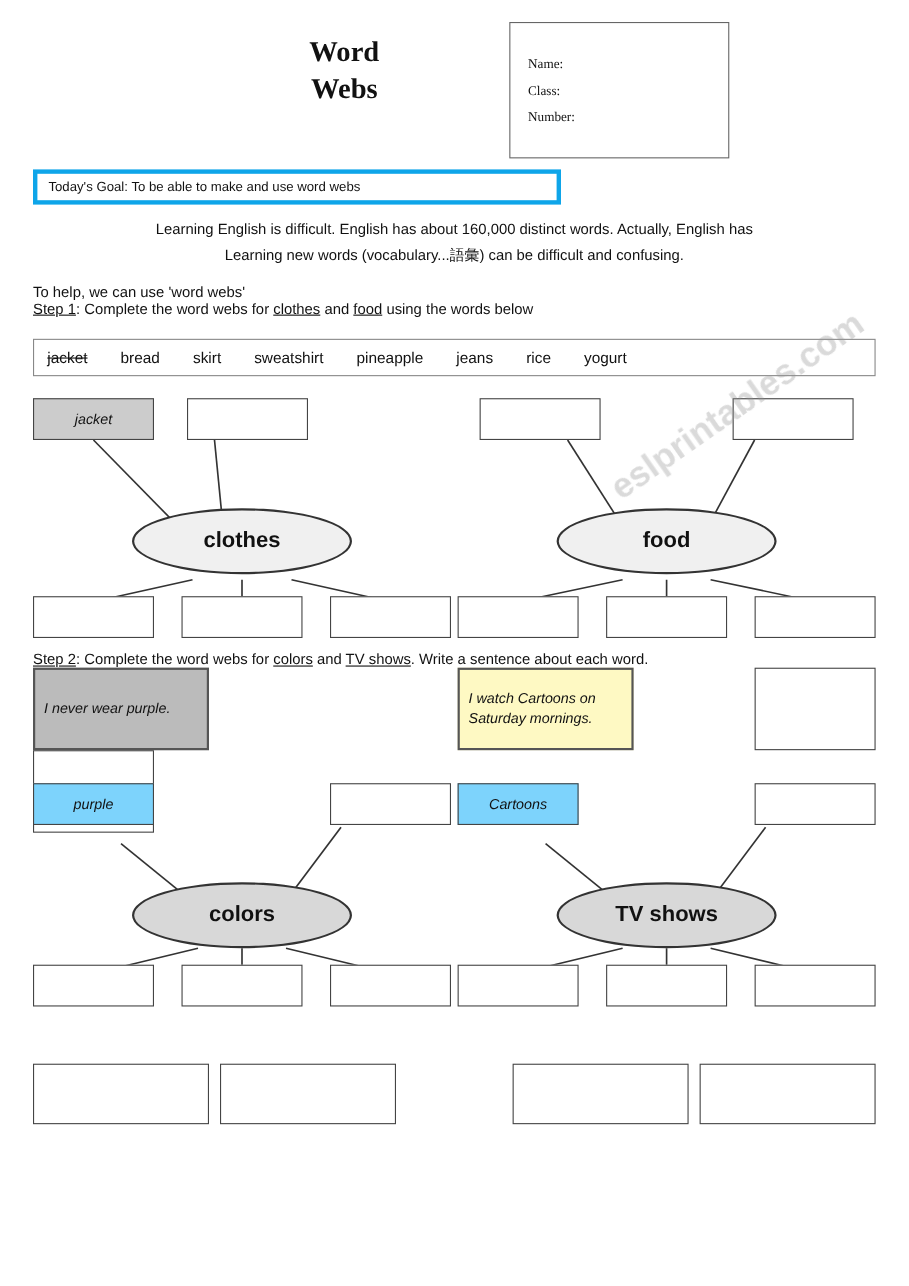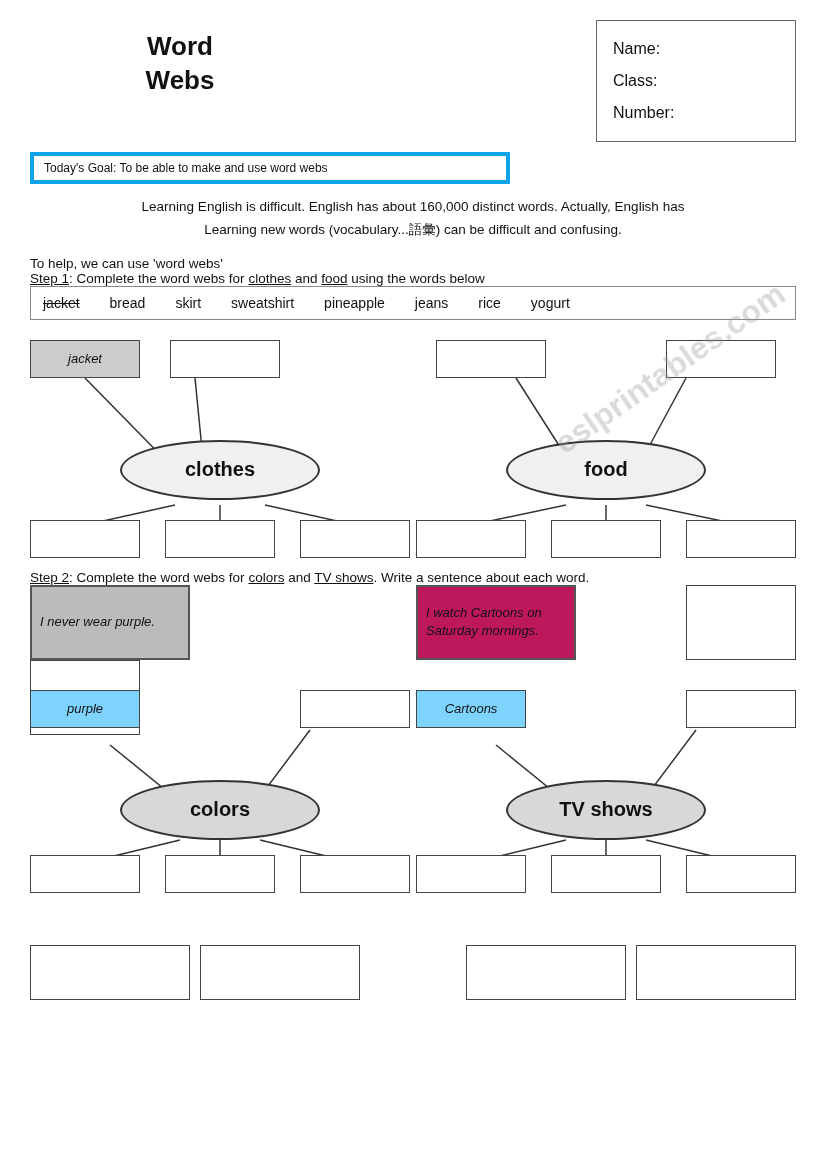--- a/index.html
+++ b/index.html
@@ -9,58 +9,59 @@
       background: #fff;
       font-family: Arial, sans-serif;
       font-size: 14px;
       color: #111;
       padding: 20px 30px;
     }
 
     
     .header-area {
       display: flex;
-      justify-content: space-between;
+      justify-content: center;
       align-items: flex-start;
       margin-bottom: 10px;
+      font-family: Liberation Serif, serif;
     }
     .title-block {
       text-align: center;
       font-size: 26px;
       font-weight: bold;
       line-height: 1.3;
       padding-top: 10px;
       min-width: 300px;
     }
     .info-box {
       border: 1px solid #666;
-      padding: 12px 16px;
+      padding: 25px 16px;
       min-width: 200px;
-      font-size: 16px;
+      font-size: 12px;
       line-height: 2;
     }
     .goal-box {
       border: 4px solid #0ea5e9;
       padding: 5px 10px;
       font-size: 12px;
       margin-bottom: 12px;
       width: 480px;
     }
     .intro-text {
       text-align: center;
       font-size: 13.5px;
       line-height: 1.7;
       margin-bottom: 14px;
     }
     .help-text {
       font-size: 13.5px;
     }
     .step-label {
       font-size: 13.5px;
-      margin-bottom: 0;
+      margin-bottom: 20px;
     }
     .step-label u { text-decoration: underline; }
 
     
     .word-bank {
       display: flex;
       border: 1px solid #888;
       padding: 8px 12px;
       gap: 30px;
       margin-bottom: 20px;
@@ -100,21 +101,21 @@
     }
 
     
     .sentence-box {
       border: 2px solid #555;
       width: 160px;
       height: 75px;
       padding: 6px 8px;
       font-size: 13px;
       font-style: italic;
-      background: #be185d;
+      background: #fef9c3;
       color: #111;
       display: flex;
       align-items: center;
       line-height: 1.4;
     }
     .sentence-box.light {
       background: #bbb;
     }
 
     

